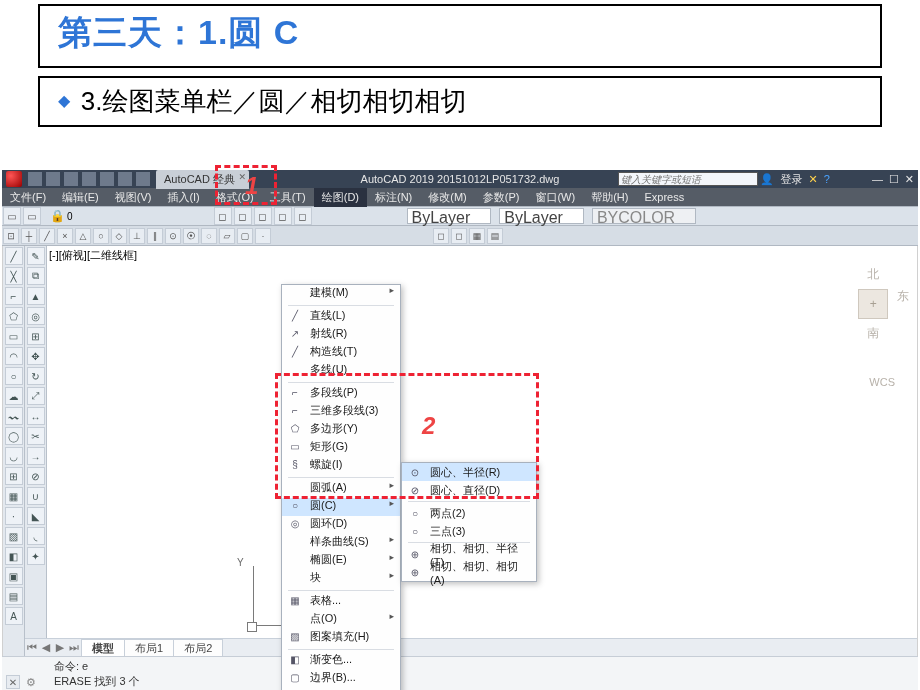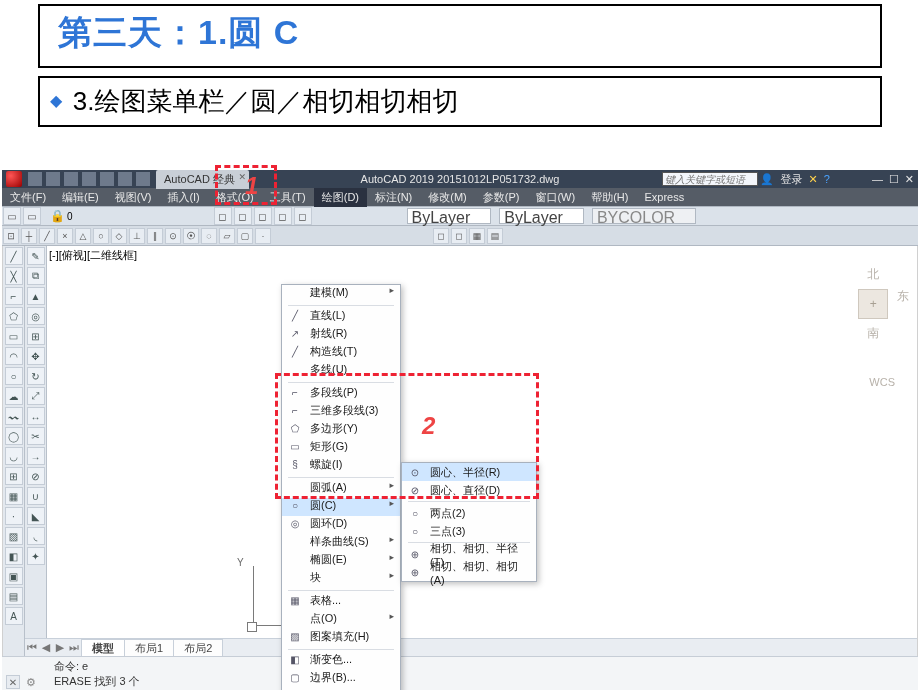--- a/index.html
+++ b/index.html
@@ -6,37 +6,37 @@
   body { width: 920px; height: 690px; font-family: "Microsoft YaHei", Arial, sans-serif; background: #fff; position: relative; overflow: hidden; }
 
   
   .slide { width: 100%; height: 100%; padding: 4px 0 0 0; }
 
   
   .title-box { border: 2px solid #000; margin: 0 38px 8px 38px; padding: 4px 36px 10px 18px; }
   .title-box h1 { color: #2E75D6; font-size: 34px; font-weight: 700; letter-spacing: 1px; }
 
   
-  .sub-box { border: 2px solid #000; margin: 0 38px 0 38px; padding: 6px 18px 6px 10px; min-height: 48px; }
+  .sub-box { border: 2px solid #000; margin: 0 38px 0 38px; padding: 6px 18px 6px 18px; min-height: 48px; }
   .sub-box .bullet { color: #2E75D6; font-size: 16px; margin-right: 6px; vertical-align: 4px; }
   .sub-box .txt { font-size: 26px; }
 
   
   .app { position: absolute; left: 2px; top: 170px; width: 916px; height: 520px; }
 
   
   .qat { height: 18px; background: #374354; display: flex; align-items: center; font-size: 11px; color: #e6e6e6; position: relative; }
   .qat .seg { display:flex; align-items:center; gap:4px; padding:0 6px; height:100%; }
   .qat .logo { width:16px; height:16px; background: radial-gradient(circle at 30% 30%, #f55, #900); border-radius:2px; margin-left:4px; }
   .qat .icon { width:14px; height:14px; background:#6e7a8c; display:inline-block; }
   .qat .tab { background:#c9cfd7; color:#333; padding:2px 14px 2px 8px; font-size:11px; position:relative; border-radius:2px 2px 0 0; }
   .qat .tab::before { content:"✕"; position:absolute; right:3px; top:2px; font-size:9px; color:#666; }
   .qat .center { position:absolute; left:50%; transform:translateX(-50%); }
   .qat .search { position:absolute; right:160px; }
-  .qat .search input { width:96px; height:14px; font-size:10px; font-style:italic; color:#888; border:1px solid #555; background:#f3f6fb; padding:0 2px; }
+  .qat .search input { width:140px; height:14px; font-size:10px; font-style:italic; color:#888; border:1px solid #555; background:#f3f6fb; padding:0 2px; }
   .qat .right { position:absolute; right:4px; display:flex; align-items:center; gap:6px; }
 
   
   .menubar { height: 18px; background:#555c66; color:#e8e8e8; font-size:11px; display:flex; align-items:center; }
   .menubar span { padding:2px 8px; }
   .menubar span.active { background:#2a3140; }
 
   
   .tbrow { height:20px; background:#dbe2ea; border-top:1px solid #b0b8c2; border-bottom:1px solid #b0b8c2; display:flex; align-items:center; font-size:10px; }
   .tbrow .ibtn { width:18px; height:18px; margin:0 1px; display:inline-flex; align-items:center; justify-content:center; color:#555; background:#e8edf3; border:1px solid #c4ccd6; }

